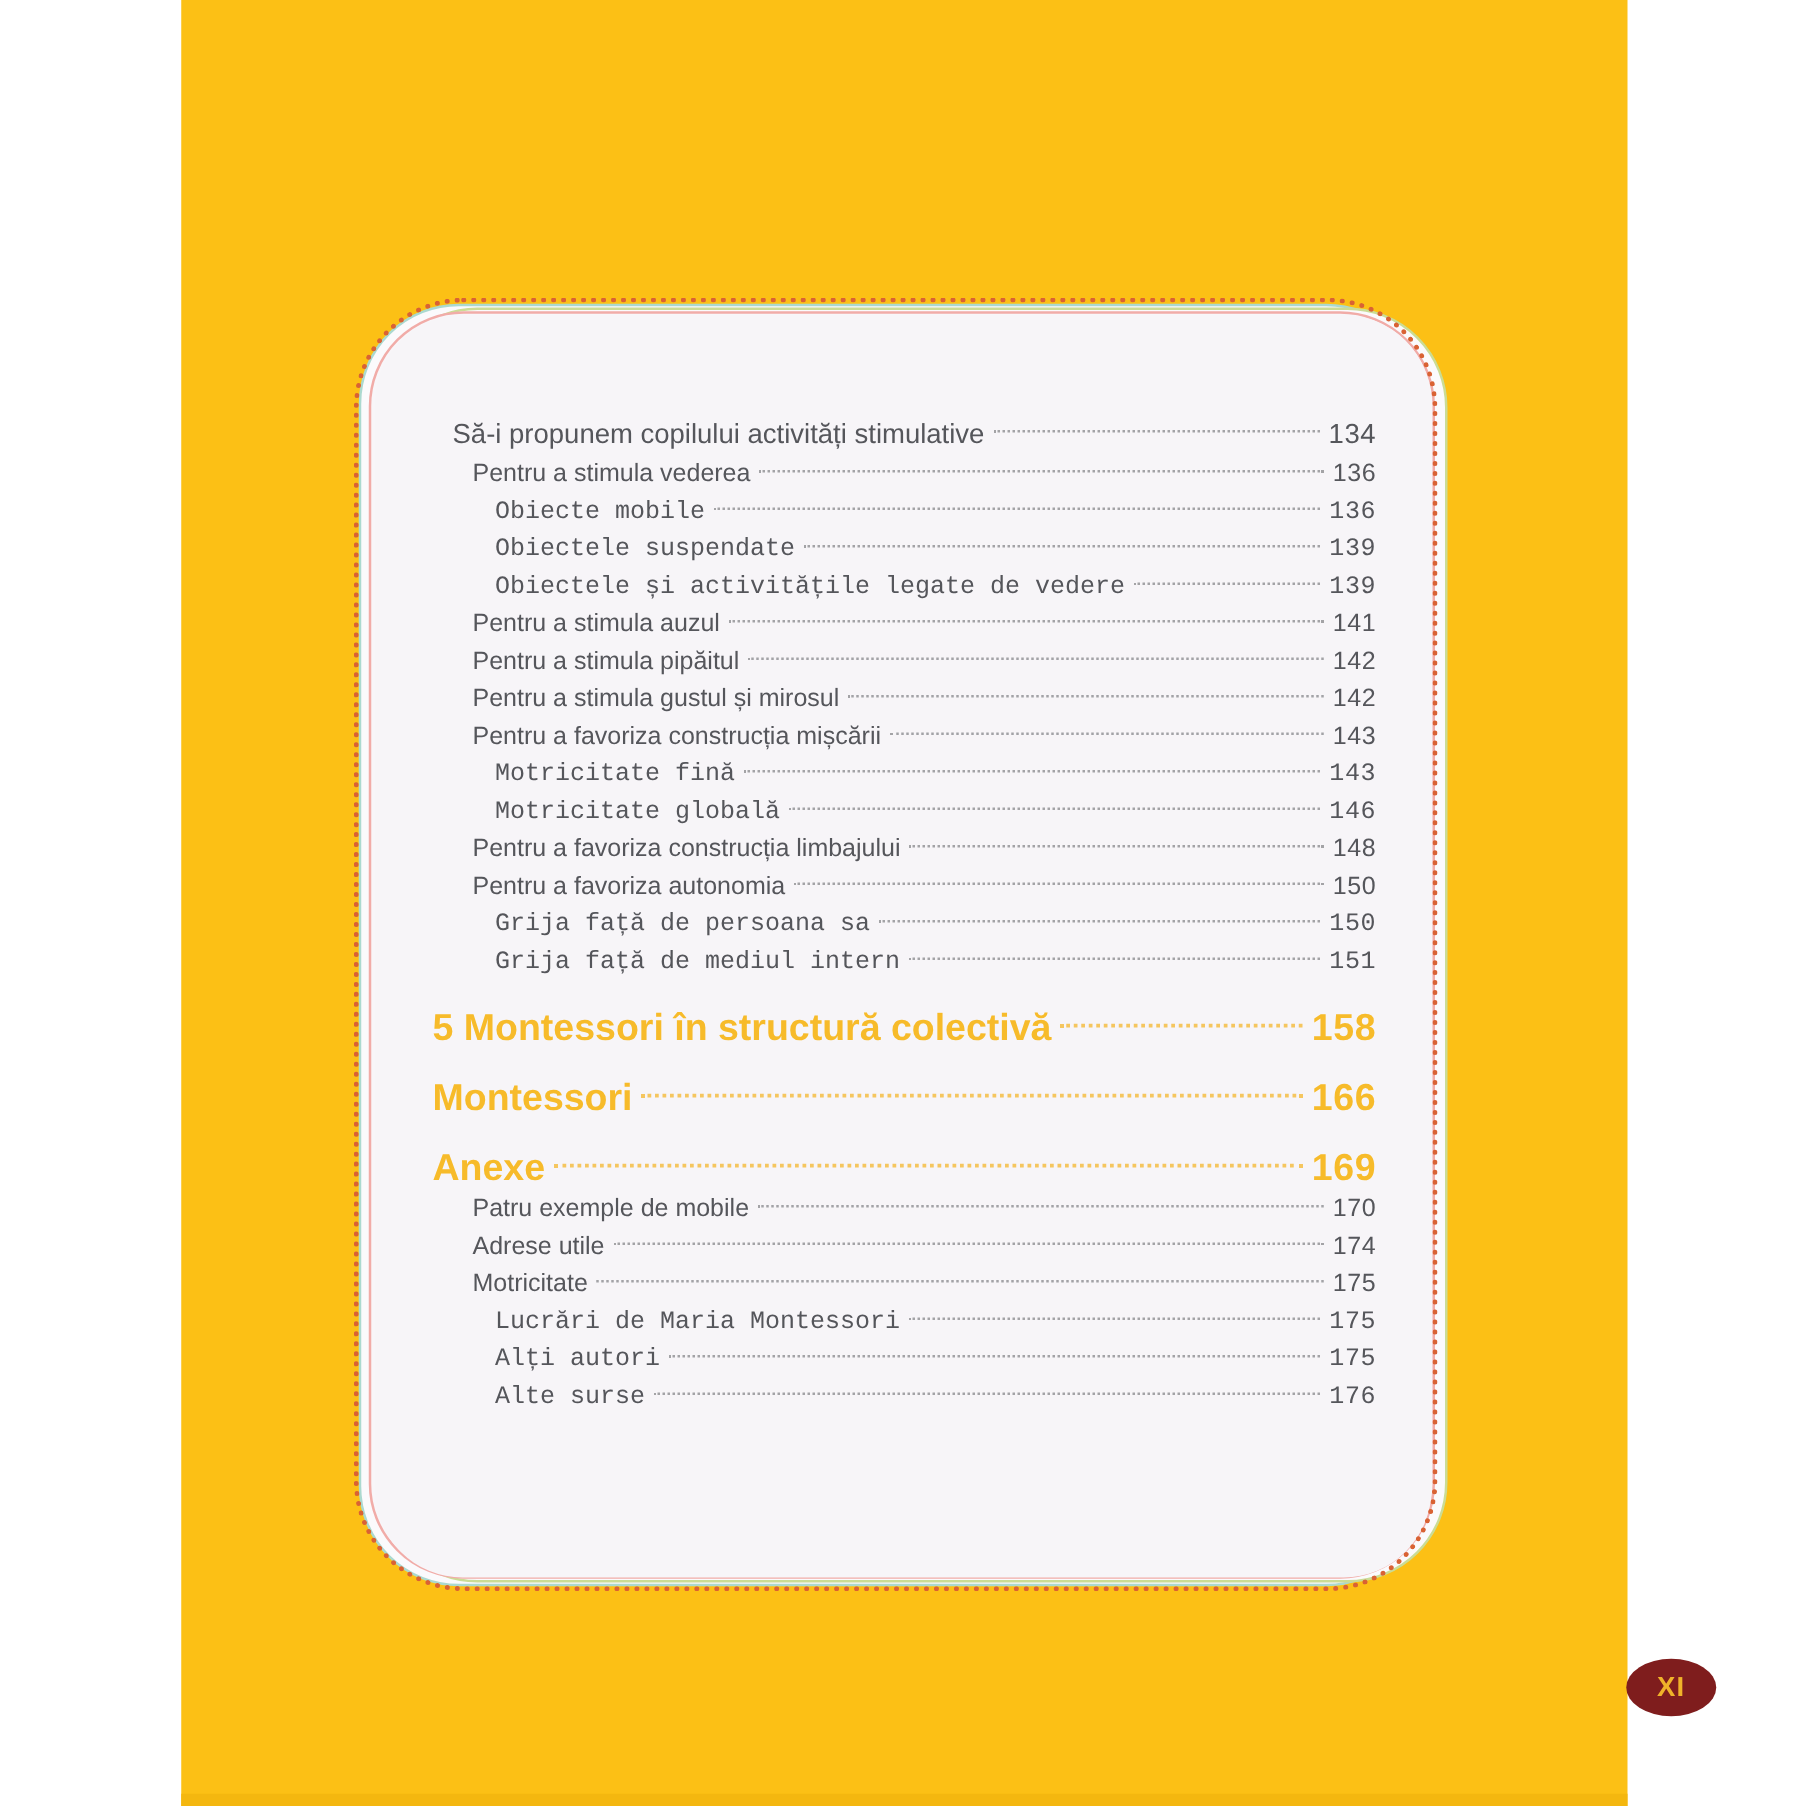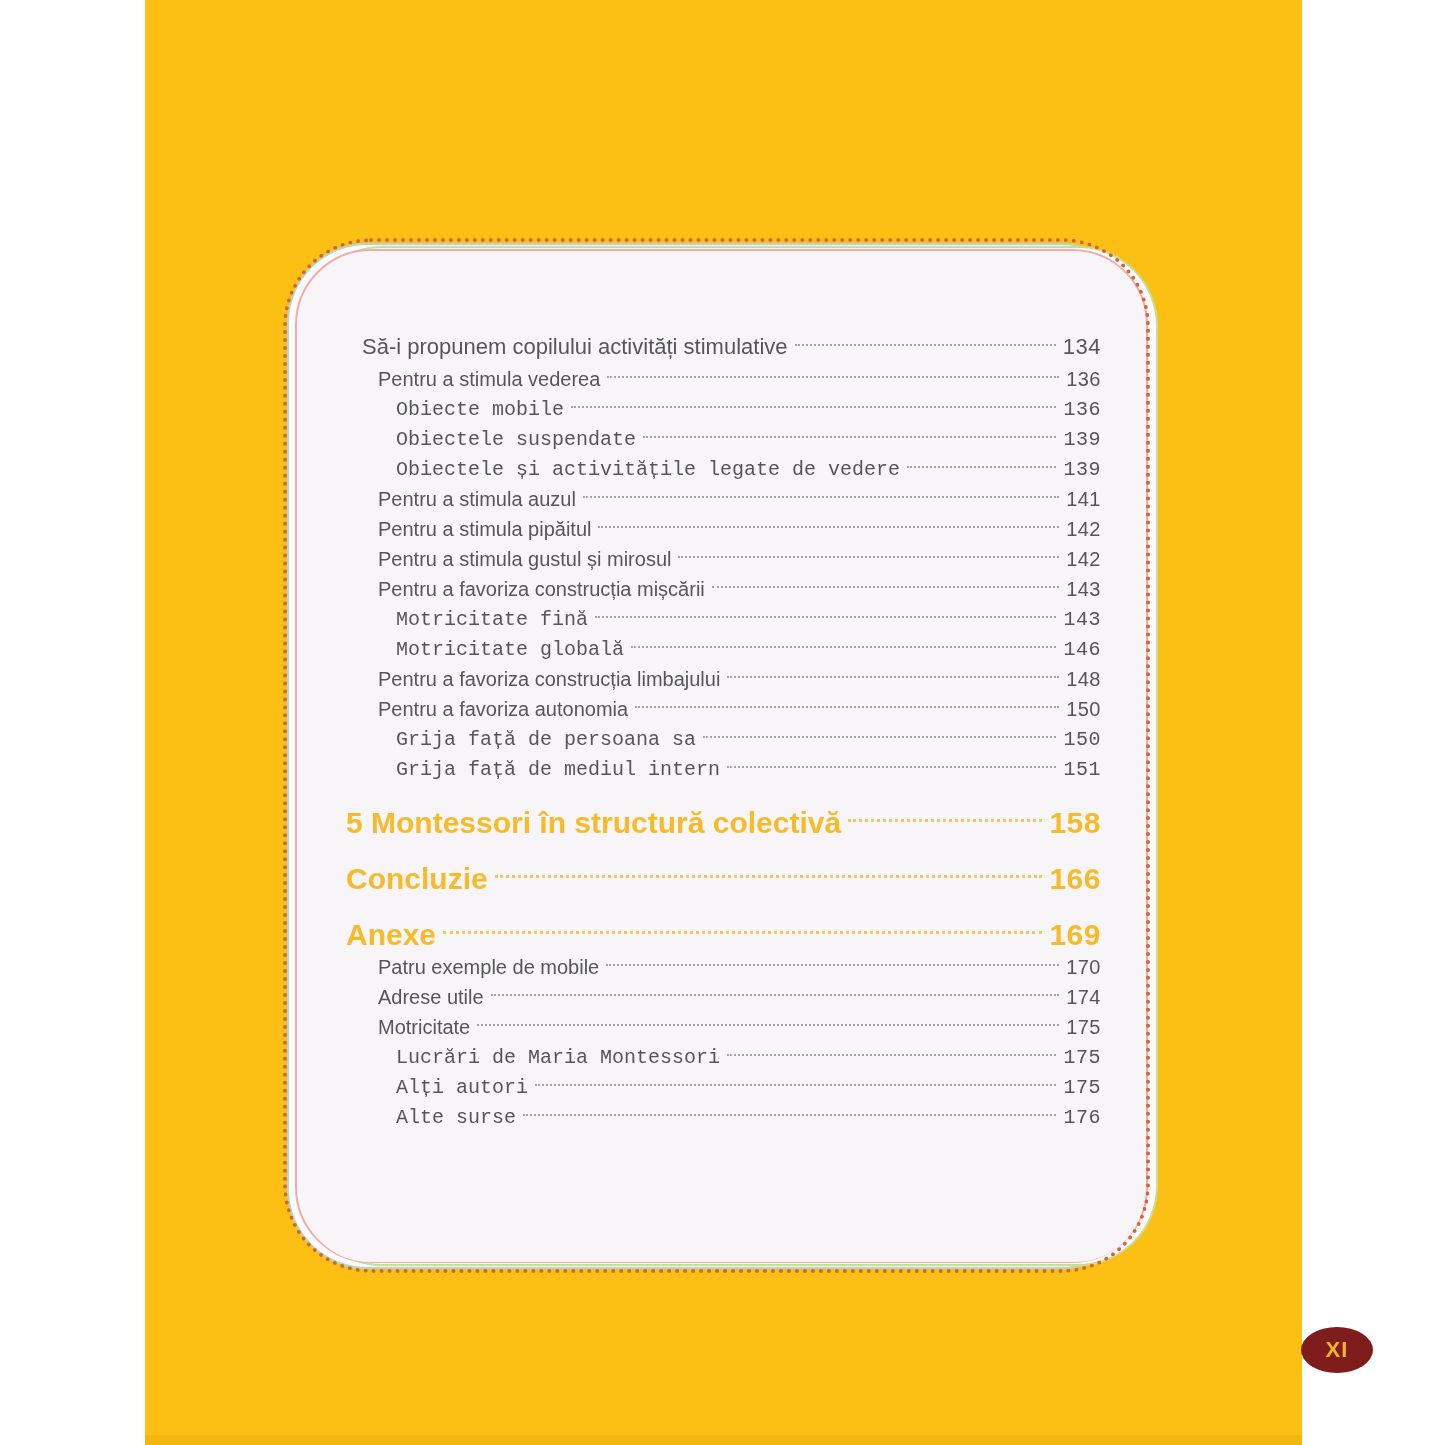--- a/index.html
+++ b/index.html
@@ -149,21 +149,21 @@
     <span class="label">Grija față de mediul intern</span>
     <span class="leader"></span>
     <span class="num">151</span>
   </div>
           <div class="row chapter">
     <span class="label">5 Montessori în structură colectivă</span>
     <span class="leader"></span>
     <span class="num">158</span>
   </div>
           <div class="row chapter">
-    <span class="label">Concluzie</span>
+    <span class="label">Montessori</span>
     <span class="leader"></span>
     <span class="num">166</span>
   </div>
           <div class="row chapter">
     <span class="label">Anexe</span>
     <span class="leader"></span>
     <span class="num">169</span>
   </div>
           <div class="row lvl2">
     <span class="label">Patru exemple de mobile</span>

